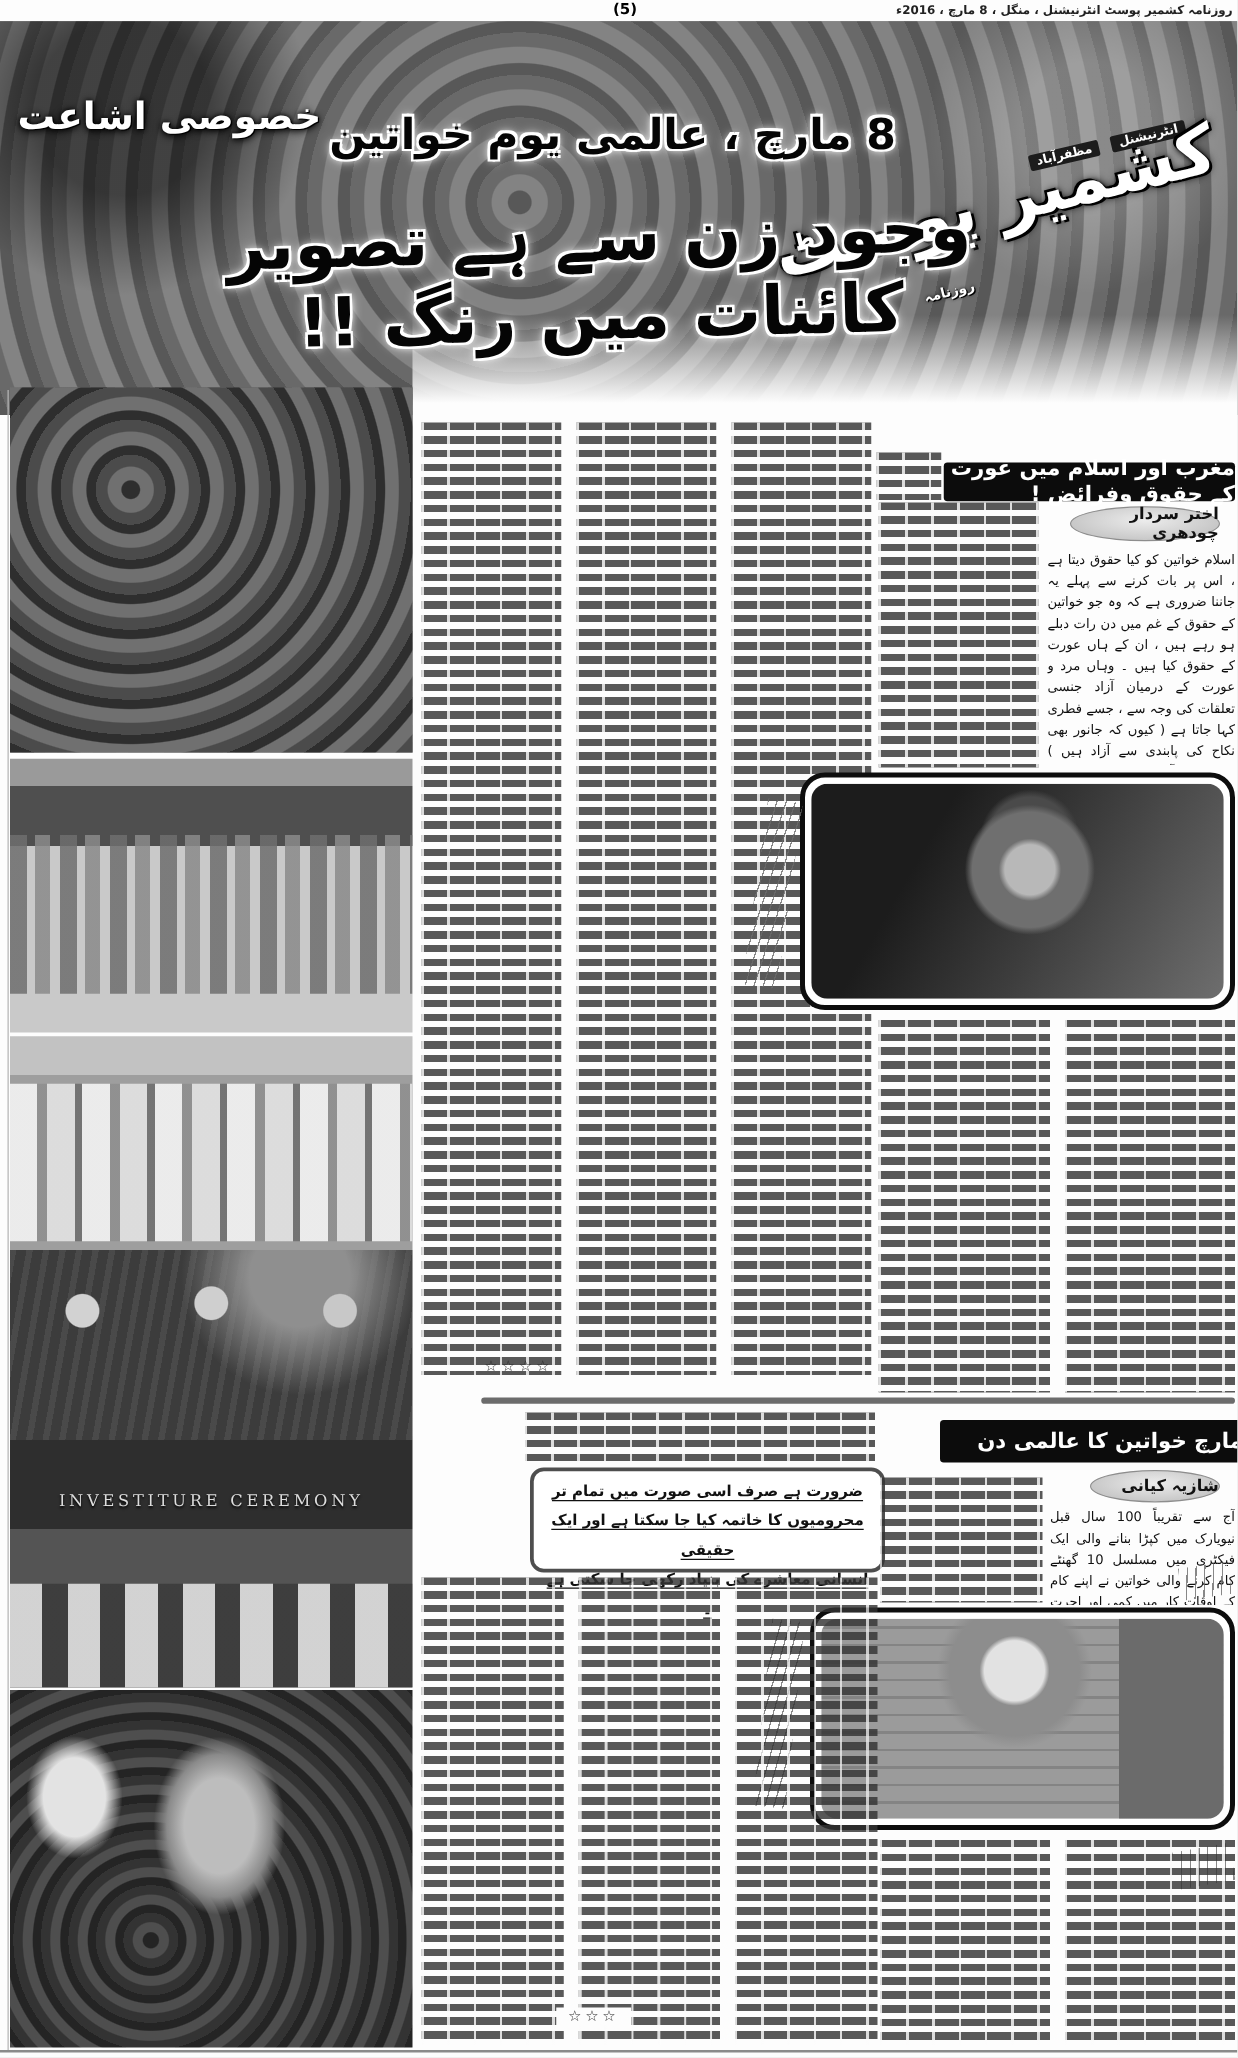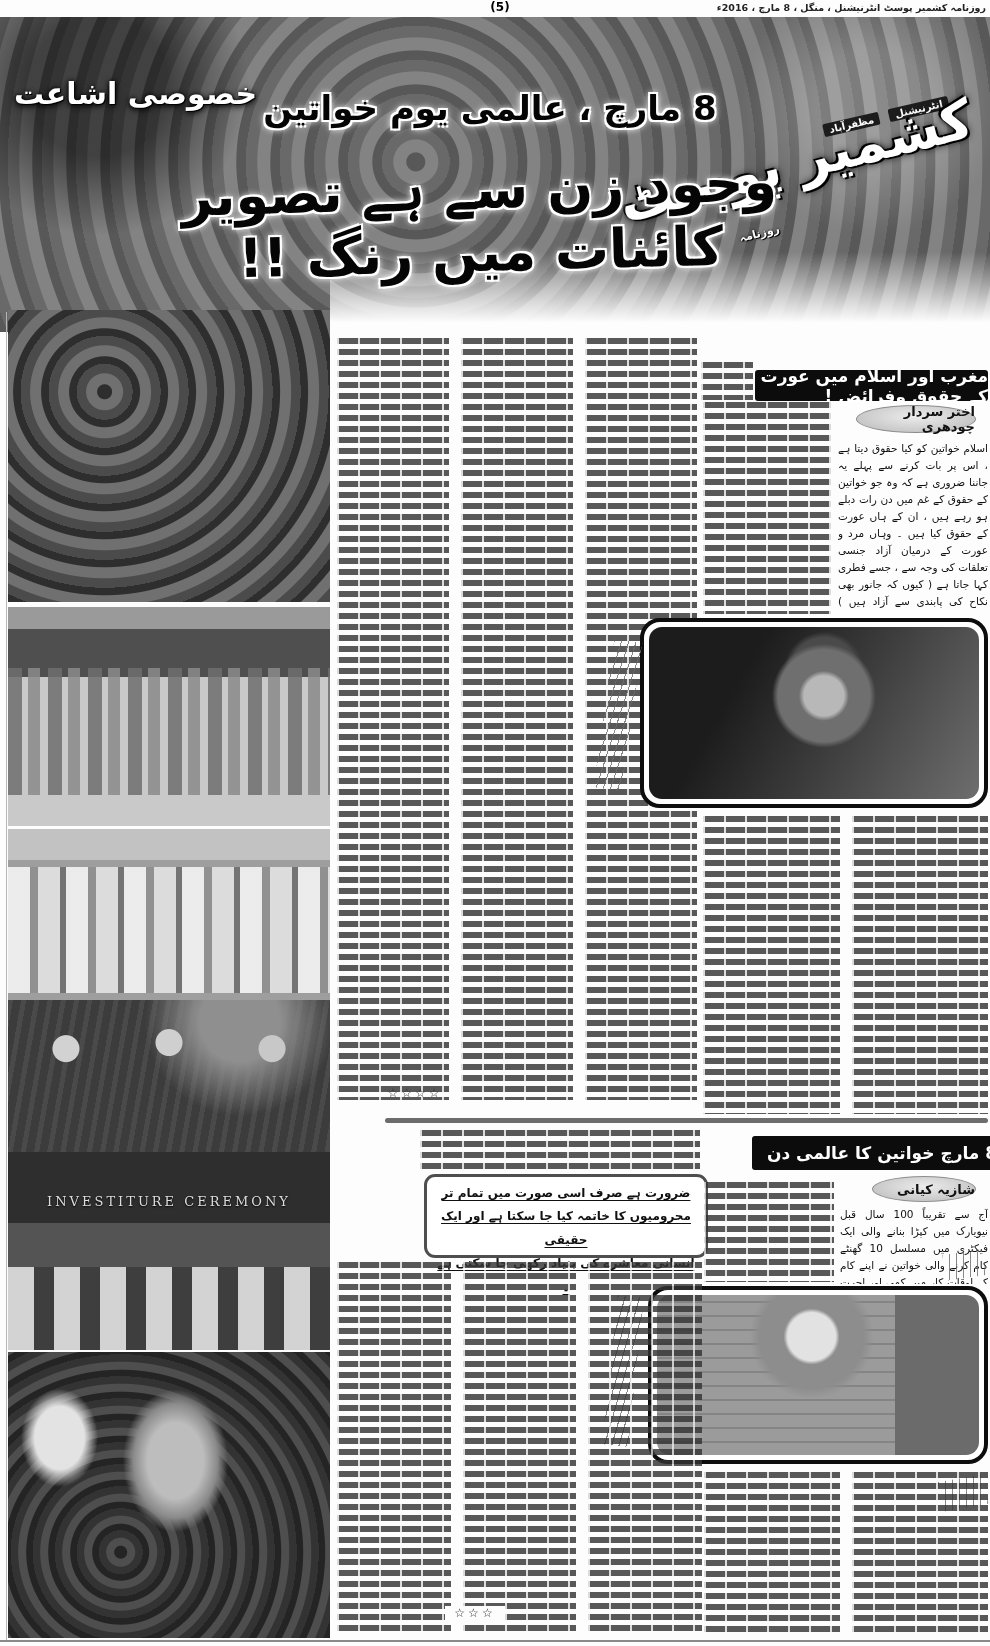--- a/index.html
+++ b/index.html
@@ -108,21 +108,21 @@
       repeating-linear-gradient(90deg, rgba(253,253,253,.8) 0 2px, rgba(0,0,0,0) 2px 21px),
       repeating-linear-gradient(180deg, #343434 0 6px, rgba(0,0,0,0) 6px 11px);
     opacity:.82; }
 
   
   .urdu { direction:rtl; text-align:justify; font-size:10.5px; line-height:1.62;
     color:#101010; overflow:hidden; }
 
   
   .artbar { background:#0c0c0c; color:#fff; display:flex; align-items:center;
-    justify-content:center; font-weight:bold; font-size:17px; direction:rtl;
+    justify-content:flex-start; font-weight:bold; font-size:17px; direction:rtl;
     border-radius:3px; }
   .byline { background:radial-gradient(ellipse at 50% 40%, #ececec, #b9b9b9);
     border:1px solid #8d8d8d; border-radius:50%; display:flex; align-items:center;
     justify-content:flex-start; font-size:13px; font-weight:bold; direction:rtl; color:#111; }
 
   .divider { left:385px; top:1118px; width:603px; height:5px; background:#6c6c6c;
     border-radius:3px; }
 
   .pullbox { left:424px; top:1174px; width:284px; height:84px; border:3px solid #4e4e4e;
     border-radius:11px; background:#fff; padding:5px 9px; direction:rtl; text-align:center; }

